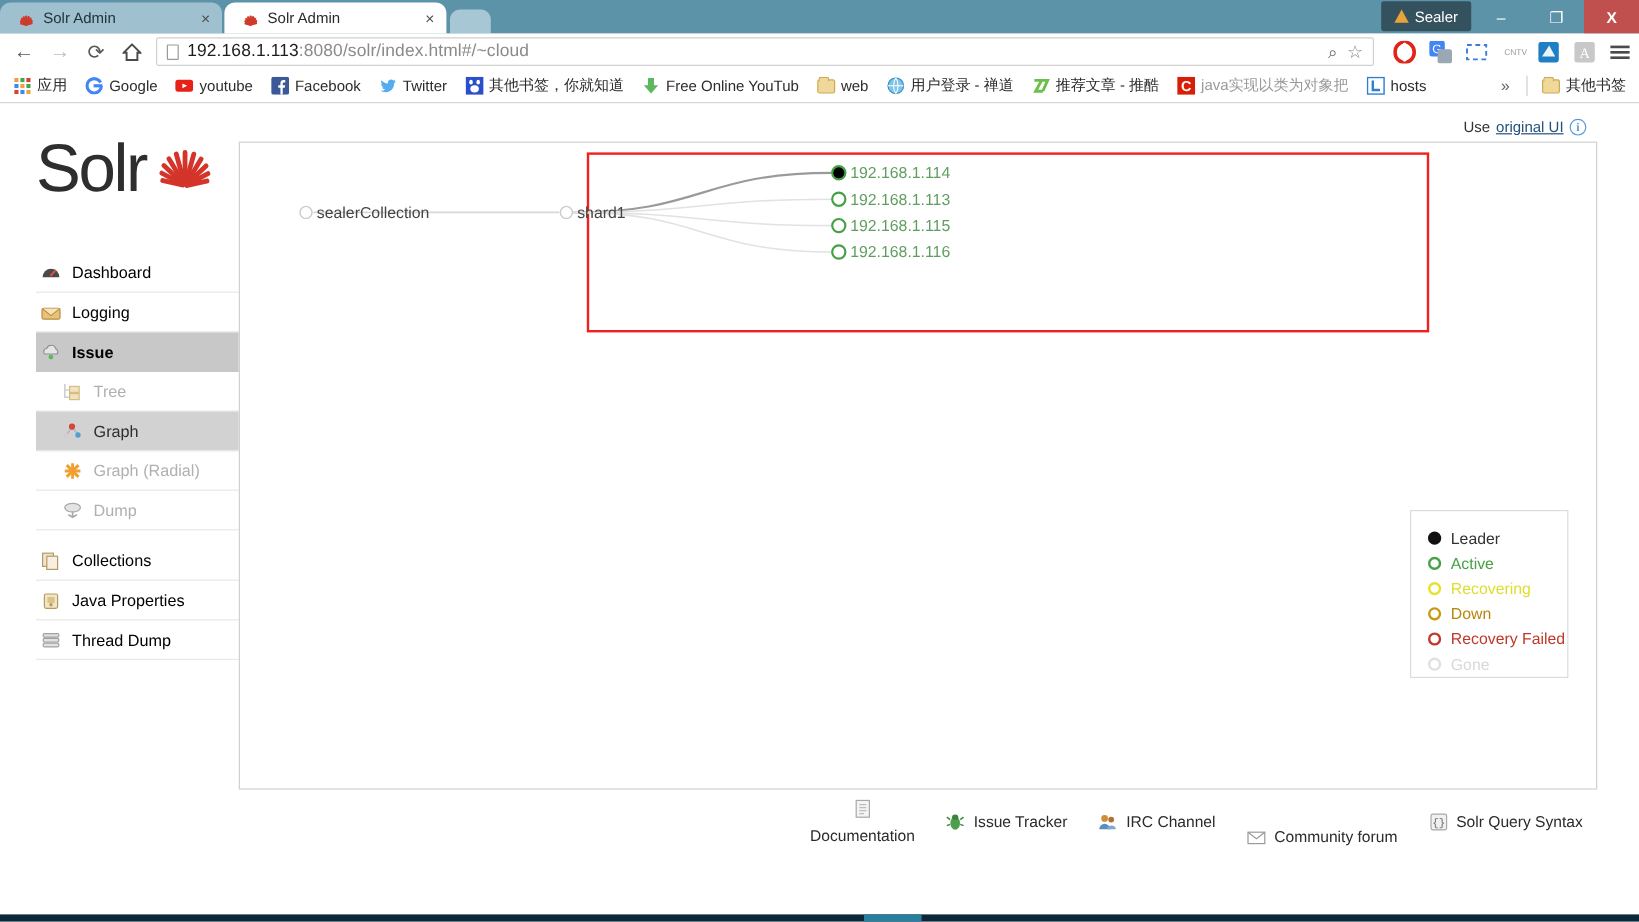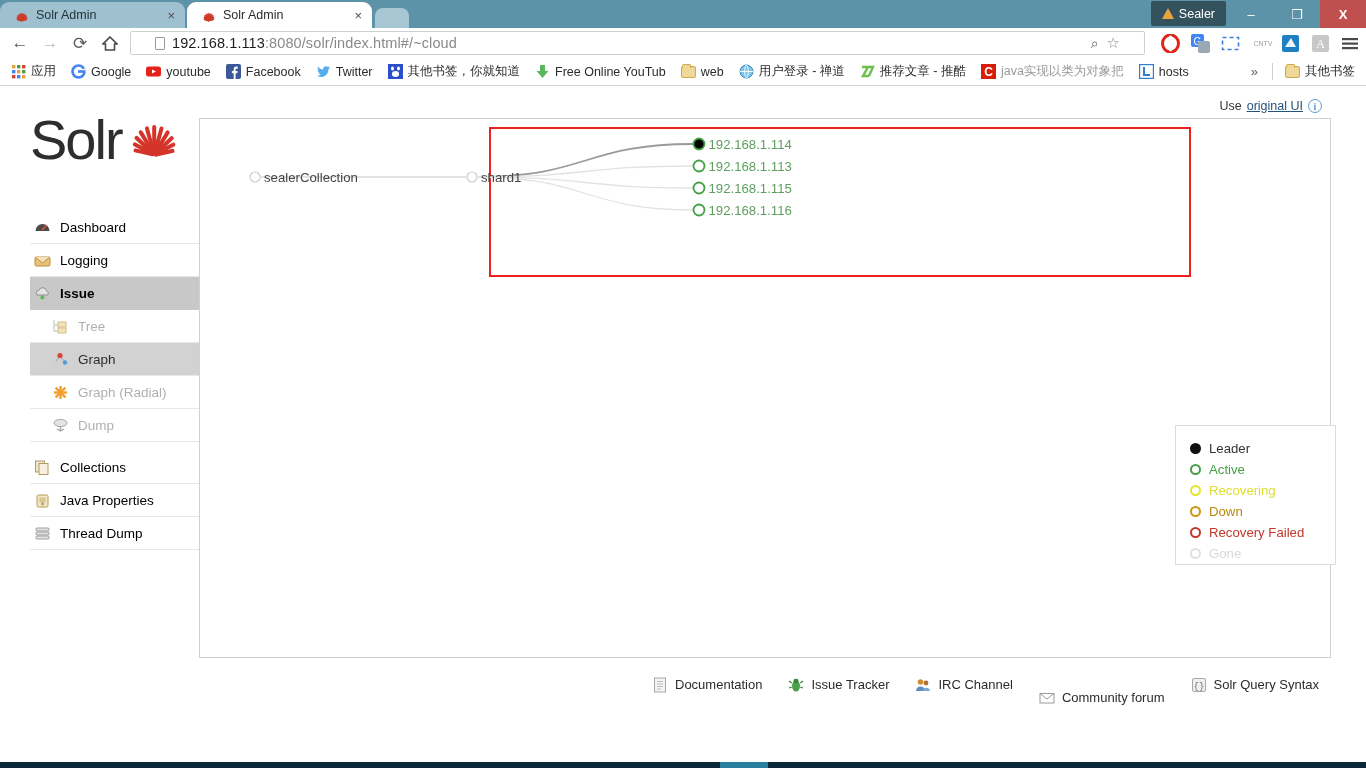--- a/index.html
+++ b/index.html
@@ -58,21 +58,21 @@
 
   .navbar {
     position: absolute; left: 0; top: 28px; width: 1366px; height: 30px;
     background: #ffffff; display: flex; align-items: center; gap: 2px; padding: 0 6px;
   }
   .navbtn { width: 28px; height: 26px; display: flex; align-items: center; justify-content: center; color: #5a5a5a; font-size: 17px; }
   .navbtn.dim { color: #bdbdbd; }
   .urlbox {
     flex: 1 1 auto; height: 24px; margin: 0 4px;
     border: 1px solid #d0d0d0; border-radius: 2px; background: #ffffff;
-    display: flex; align-items: center; padding: 0 24px; gap: 7px;
+    display: flex; align-items: center; padding: 0 8px; gap: 7px;
   }
   .page-doc-icon {
     width: 10px; height: 13px; border: 1.2px solid #9a9a9a; border-radius: 1px; flex: 0 0 10px;
   }
   .url-text { font-size: 14.5px; color: #8a8a8a; white-space: nowrap; letter-spacing: .1px; }
   .url-text b { color: #1d1d1d; font-weight: normal; }
   .url-right { margin-left: auto; display: flex; align-items: center; gap: 8px; }
   .ext-icons { display: flex; align-items: center; gap: 11px; padding-left: 10px; }
   .ext { width: 19px; height: 19px; position: relative; }
 
@@ -140,21 +140,21 @@
   .redbox {
     position: absolute; left: 289px; top: 8px; width: 702px; height: 150px;
     border: 2px solid #ef2020;
   }
   .graph-svg { position: absolute; left: 0; top: 0; }
 
   .node-label { font-size: 13.2px; fill: #444; font-family: "Liberation Sans", sans-serif; }
   .node-label.green { fill: #5f9e5f; }
 
   .legend {
-    position: absolute; left: 975px; top: 306px; width: 161px; height: 140px;
+    position: absolute; left: 975px; top: 306px; width: 132px; height: 140px;
     border: 1px solid #dcdcdc; background: #ffffff; padding: 12px 0 0 14px;
   }
   .legend-row { display: flex; align-items: center; gap: 8px; height: 21px; font-size: 13.2px; }
   .lg-dot { width: 11px; height: 11px; border-radius: 50%; flex: 0 0 11px; }
 
   .footer {
     position: absolute; left: 199px; top: 580px; width: 1132px; height: 35px;
     display: flex; align-items: center; justify-content: flex-end; gap: 26px; padding-right: 12px;
     font-size: 13px; color: #2b2b2b;
   }
@@ -556,21 +556,21 @@
         <span style="color:#c0392b;">Recovery Failed</span>
       </div>
       <div class="legend-row">
         <span class="lg-dot" style="border:2px solid #e0e0e0;"></span>
         <span style="color:#d8d8d8;">Gone</span>
       </div>
     </div>
   </div>
 
   <div class="footer">
-    <a class="footer-item" href="#" style="text-decoration:none;color:#2b2b2b;">
+    <a class="footer-item" href="#" style="text-decoration:none;color:#2b2b2b;flex-direction:column;">
       <span class="f-ico"><svg width="16" height="16">
             <rect x="2.5" y="1" width="11" height="14" fill="#f4f4f4" stroke="#a8a8a8"></rect>
             <g stroke="#bdbdbd">
               <line x1="5" y1="4.5" x2="11" y2="4.5"></line>
               <line x1="5" y1="7" x2="11" y2="7"></line>
               <line x1="5" y1="9.5" x2="11" y2="9.5"></line>
               <line x1="5" y1="12" x2="9" y2="12"></line>
             </g>
           </svg></span>
       <span>Documentation</span>

